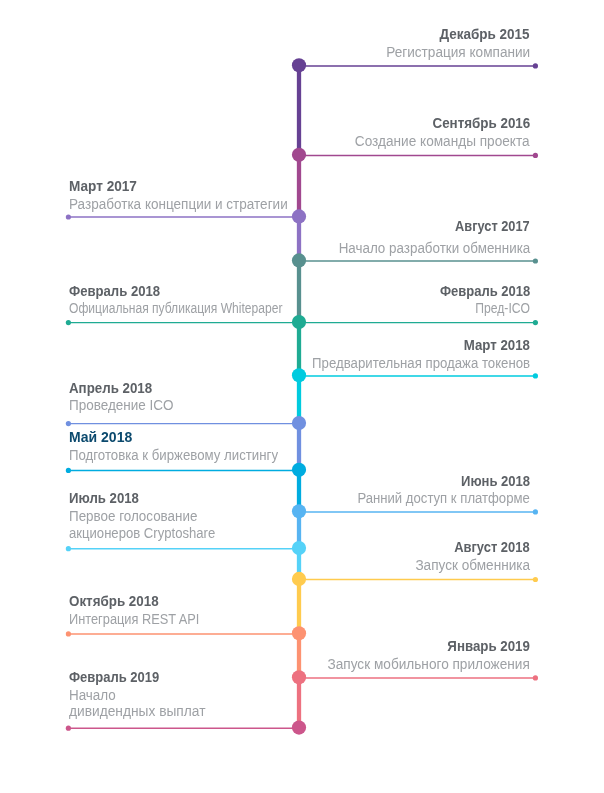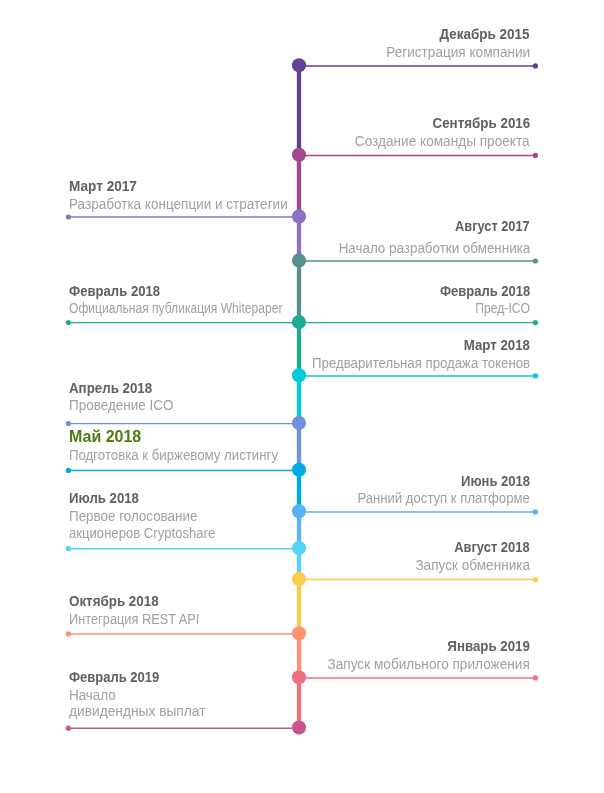--- a/index.html
+++ b/index.html
@@ -84,21 +84,21 @@
     <div class="entry-title" style="color: rgb(93, 97, 102); font-size: 14px; line-height: 18px; top: 217.1px; left: 448.128px; transform-origin: right top; transform: scaleX(0.913411);">Август 2017</div>
     <div class="entry-sub" style="color: rgb(158, 161, 165); font-size: 14px; line-height: 18px; top: 238.6px; left: 329.566px; transform-origin: right top; transform: scaleX(0.956879);">Начало разработки обменника</div>
     <div class="entry-title" style="color: rgb(93, 97, 102); font-size: 14px; line-height: 18px; top: 281.5px; left: 68.8px; transform-origin: left top; transform: scaleX(0.937062);">Февраль 2018</div>
     <div class="entry-sub" style="color: rgb(158, 161, 165); font-size: 14px; line-height: 18px; top: 298.7px; left: 68.8px; transform-origin: left top; transform: scaleX(0.862059);">Официальная публикация Whitepaper</div>
     <div class="entry-title" style="color: rgb(93, 97, 102); font-size: 14px; line-height: 18px; top: 281.5px; left: 432.581px; transform-origin: right top; transform: scaleX(0.928833);">Февраль 2018</div>
     <div class="entry-sub" style="color: rgb(158, 161, 165); font-size: 14px; line-height: 18px; top: 298.7px; left: 466.737px; transform-origin: right top; transform: scaleX(0.868979);">Пред-ICO</div>
     <div class="entry-title" style="color: rgb(93, 97, 102); font-size: 14px; line-height: 18px; top: 336.2px; left: 459.909px; transform-origin: right top; transform: scaleX(0.947194);">Март 2018</div>
     <div class="entry-sub" style="color: rgb(158, 161, 165); font-size: 14px; line-height: 18px; top: 353.9px; left: 298.691px; transform-origin: right top; transform: scaleX(0.943276);">Предварительная продажа токенов</div>
     <div class="entry-title" style="color: rgb(93, 97, 102); font-size: 14px; line-height: 18px; top: 378.7px; left: 68.8px; transform-origin: left top; transform: scaleX(0.951367);">Апрель 2018</div>
     <div class="entry-sub" style="color: rgb(158, 161, 165); font-size: 14px; line-height: 18px; top: 396.3px; left: 68.8px; transform-origin: left top; transform: scaleX(0.963411);">Проведение ICO</div>
-    <div class="entry-title" style="color: #4d7c0f; font-size: 16px; line-height: 18px; top: 427.7px; left: 68.8px; transform-origin: left top; transform: scaleX(0.998963);">Май 2018</div>
+    <div class="entry-title" style="color: #0c4a6e; font-size: 14px; line-height: 18px; top: 427.7px; left: 68.8px; transform-origin: left top; transform: scaleX(0.998963);">Май 2018</div>
     <div class="entry-sub" style="color: rgb(158, 161, 165); font-size: 14px; line-height: 18px; top: 445.6px; left: 68.8px; transform-origin: left top; transform: scaleX(0.944966);">Подготовка к биржевому листингу</div>
     <div class="entry-title" style="color: rgb(93, 97, 102); font-size: 14px; line-height: 18px; top: 471.7px; left: 455.675px; transform-origin: right top; transform: scaleX(0.932209);">Июнь 2018</div>
     <div class="entry-sub" style="color: rgb(158, 161, 165); font-size: 14px; line-height: 18px; top: 488.9px; left: 345.987px; transform-origin: right top; transform: scaleX(0.937912);">Ранний доступ к платформе</div>
     <div class="entry-title" style="color: rgb(93, 97, 102); font-size: 14px; line-height: 18px; top: 488.6px; left: 68.8px; transform-origin: left top; transform: scaleX(0.941811);">Июль 2018</div>
     <div class="entry-sub" style="color: rgb(158, 161, 165); font-size: 14px; line-height: 18px; top: 507.1px; left: 68.8px; transform-origin: left top; transform: scaleX(0.957316);">Первое голосование</div>
     <div class="entry-sub" style="color: rgb(158, 161, 165); font-size: 14px; line-height: 18px; top: 524.4px; left: 68.8px; transform-origin: left top; transform: scaleX(0.935867);">акционеров Cryptoshare</div>
     <div class="entry-title" style="color: rgb(93, 97, 102); font-size: 14px; line-height: 18px; top: 538.4px; left: 448.128px; transform-origin: right top; transform: scaleX(0.924431);">Август 2018</div>
     <div class="entry-sub" style="color: rgb(158, 161, 165); font-size: 14px; line-height: 18px; top: 555.6px; left: 411.706px; transform-origin: right top; transform: scaleX(0.971262);">Запуск обменника</div>
     <div class="entry-title" style="color: rgb(93, 97, 102); font-size: 14px; line-height: 18px; top: 592.4px; left: 68.8px; transform-origin: left top; transform: scaleX(0.955574);">Октябрь 2018</div>
     <div class="entry-sub" style="color: rgb(158, 161, 165); font-size: 14px; line-height: 18px; top: 610.2px; left: 68.8px; transform-origin: left top; transform: scaleX(0.914486);">Интеграция REST API</div>

